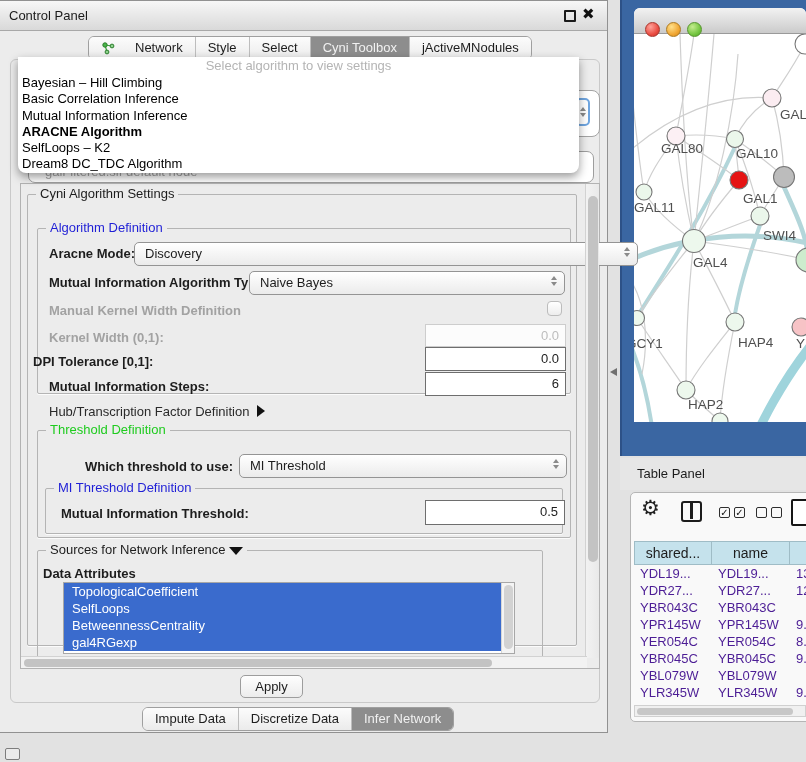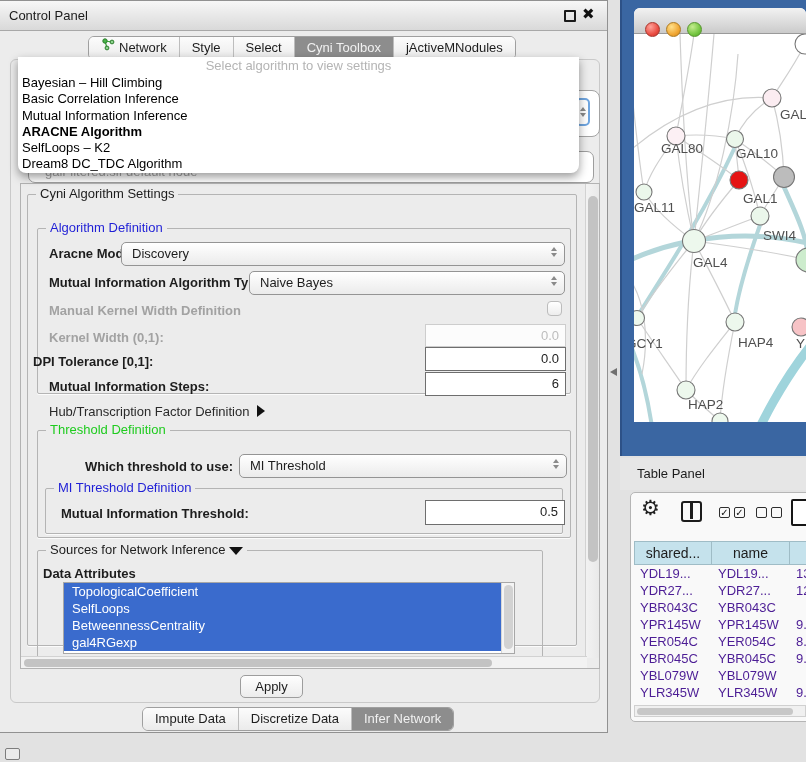--- a/index.html
+++ b/index.html
@@ -8,21 +8,21 @@
   .abs{position:absolute}
   
   #cpanel{left:0;top:0;width:608px;height:733px;background:#ececec;border:1px solid #919191;border-left:none}
   #cp-titlebar{left:0;top:0;right:0;height:30px;background:linear-gradient(#f7f7f7,#d9d9d9);border-bottom:1px solid #a8a8a8}
   #cp-title{left:9px;top:7px;font-size:13px;color:#1b1b1b}
   #float-btn{left:564px;top:9px;width:12px;height:12px;border:2px solid #1a1a1a;border-radius:1px}
   #close-btn{left:582px;top:4px;font-size:15px;font-weight:bold;color:#111}
   
   .tabbar{display:flex;height:24px;border:1px solid #9f9f9f;border-radius:6px;overflow:hidden;background:#f4f4f4}
   #top-tabs{left:88px;top:35px}
-  .tab{padding:0 12px;line-height:22px;background:linear-gradient(#fcfcfc,#ebebeb);border-right:1px solid #bdbdbd;white-space:nowrap;display:flex;align-items:flex-start;gap:4px}
+  .tab{padding:0 12px;line-height:22px;background:linear-gradient(#fcfcfc,#ebebeb);border-right:1px solid #bdbdbd;white-space:nowrap;display:flex;align-items:center;gap:20px}
   .tab:last-child{border-right:none}
   .tab.active{background:#8d8d8d;color:#f1f1f1}
   
   #content-frame{left:10px;top:58px;width:590px;height:644px;border:1px solid #c9c9c9;border-radius:6px;background:#ececec}
   
   .ghost-combo{left:28px;top:150px;width:566px;height:32px;border:1px solid #9e9e9e;border-radius:7px;background:#fff;color:#a6a6a6;padding:12px 0 0 16px;z-index:10}
   #ghost-box{left:548px;top:89px;width:52px;height:47px;border:1px solid #a3a3a3;border-radius:8px;background:#fff;z-index:9}
   #focus-stepper{left:575px;top:97px;width:15px;height:28px;border:2.5px solid #6fa5df;border-radius:5px;background:#fff;z-index:20;display:flex;flex-direction:column;align-items:center;justify-content:center;gap:2px}
   .mini-up{width:0;height:0;border-left:3px solid transparent;border-right:3px solid transparent;border-bottom:4px solid #8a8a8a}
   .mini-dn{width:0;height:0;border-left:3px solid transparent;border-right:3px solid transparent;border-top:4px solid #8a8a8a}
@@ -145,21 +145,21 @@
 
   <div class="abs" id="pane">
     <div class="group" style="left:6px;top:10px;width:550px;height:452px">
       <span class="legend">Cyni Algorithm Settings</span>
     </div>
 
     <div class="group" style="left:16px;top:44px;width:534px;height:166px">
       <span class="legend blue">Algorithm Definition</span>
     </div>
     <div class="lbl" style="left:28px;top:62px">Aracne Mode:</div>
-    <div class="combo" style="left:100px;top:58px;width:444px">
+    <div class="combo" style="left:113px;top:58px;width:504px">
       <span>Discovery</span>
       <span class="stepper">
           <span class="mini-up"></span>
           <span class="mini-dn"></span>
         </span>
     </div>
     <div class="lbl" style="left:28px;top:91px">Mutual Information Algorithm Type:</div>
     <div class="combo" style="left:228px;top:87px;width:316px">
       <span>Naive Bayes</span>
       <span class="stepper">

